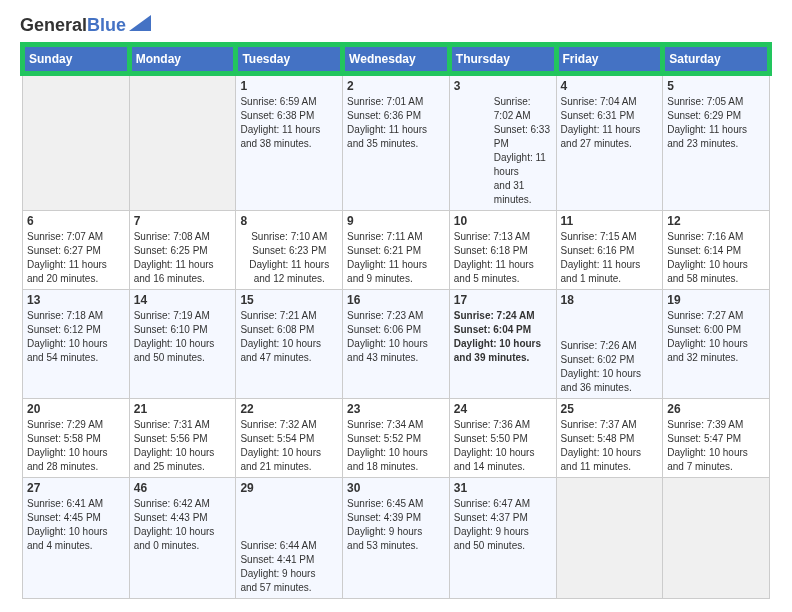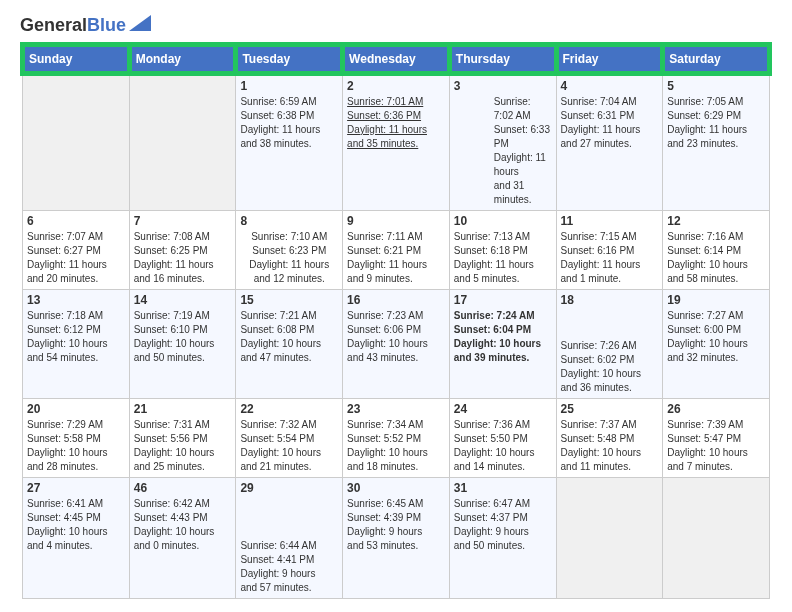--- a/index.html
+++ b/index.html
@@ -133,21 +133,21 @@
           <td class="empty-cell"></td>
           <td>
             <span class="day-number">1</span>
             <div class="day-info" style="white-space: pre-line;">Sunrise: 6:59 AM
 Sunset: 6:38 PM
 Daylight: 11 hours
 and 38 minutes.</div>
           </td>
           <td>
             <span class="day-number">2</span>
-            <div class="day-info" style="white-space: pre-line; text-decoration: underline;">Sunrise: 7:01 AM
+            <div class="day-info" style="white-space: pre-line;">Sunrise: 7:01 AM
 Sunset: 6:36 PM
 Daylight: 11 hours
 and 35 minutes.</div>
           </td>
           <td>
             <span class="day-number">3</span>
             <div class="day-info" style="white-space: pre-line; margin-left: 40px;">Sunrise: 7:02 AM
 Sunset: 6:33 PM
 Daylight: 11 hours
 and 31 minutes.</div>

